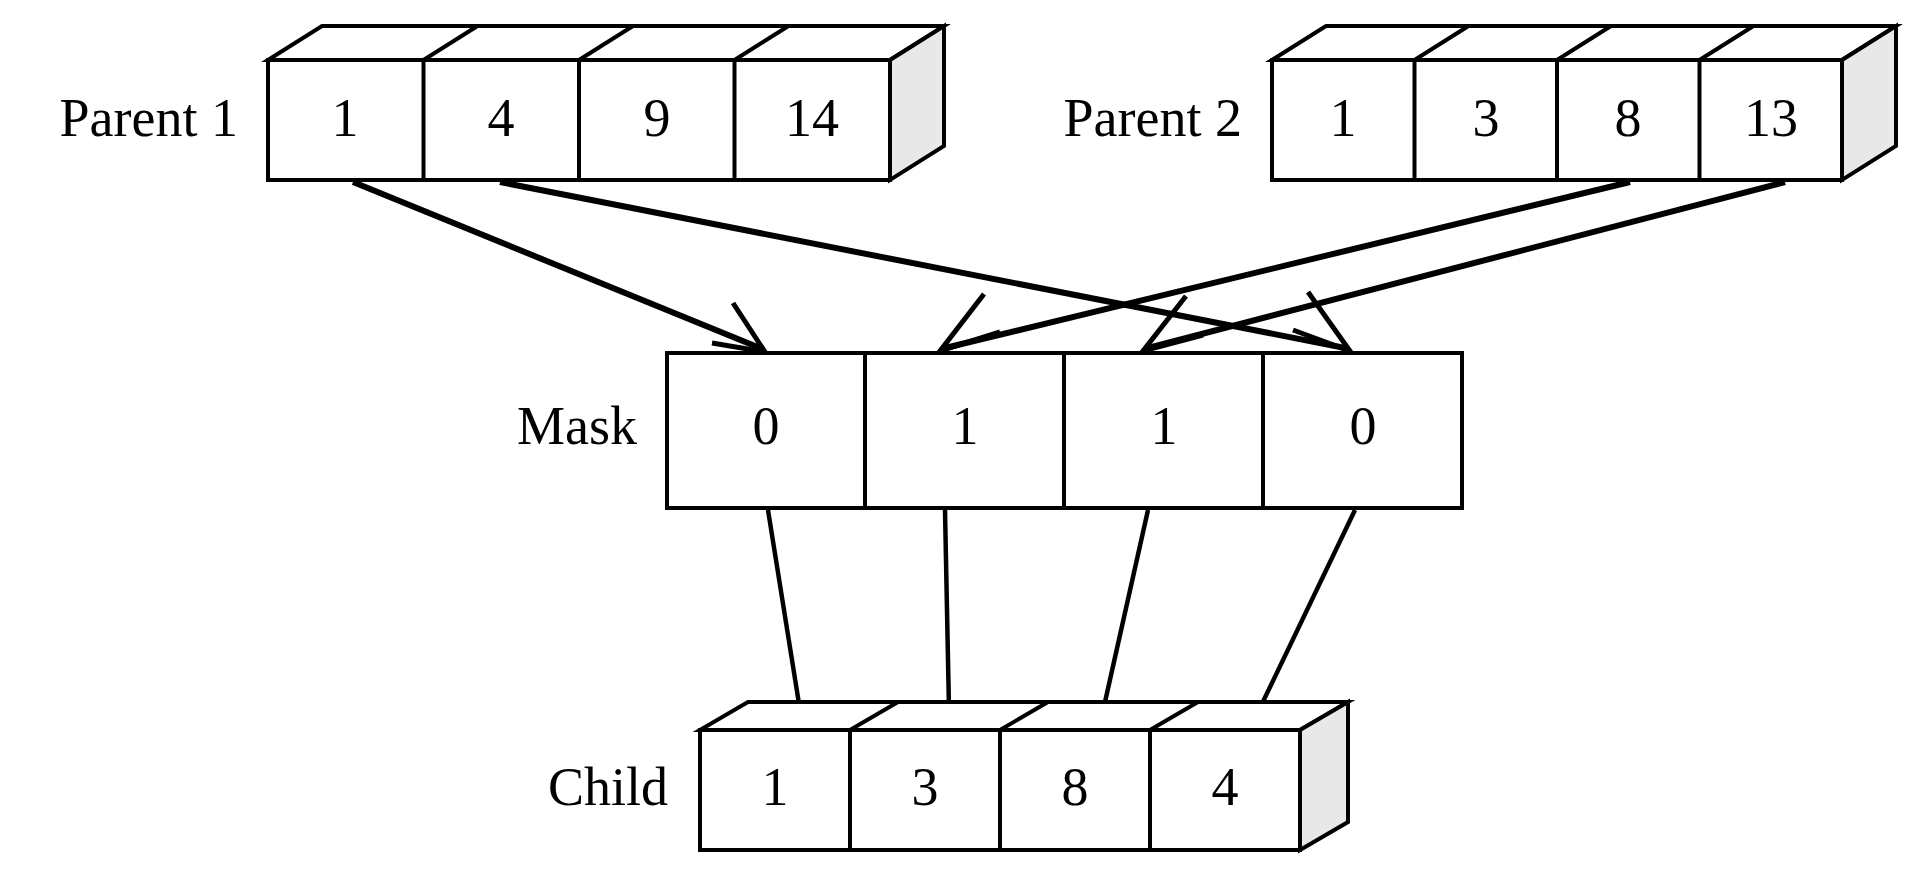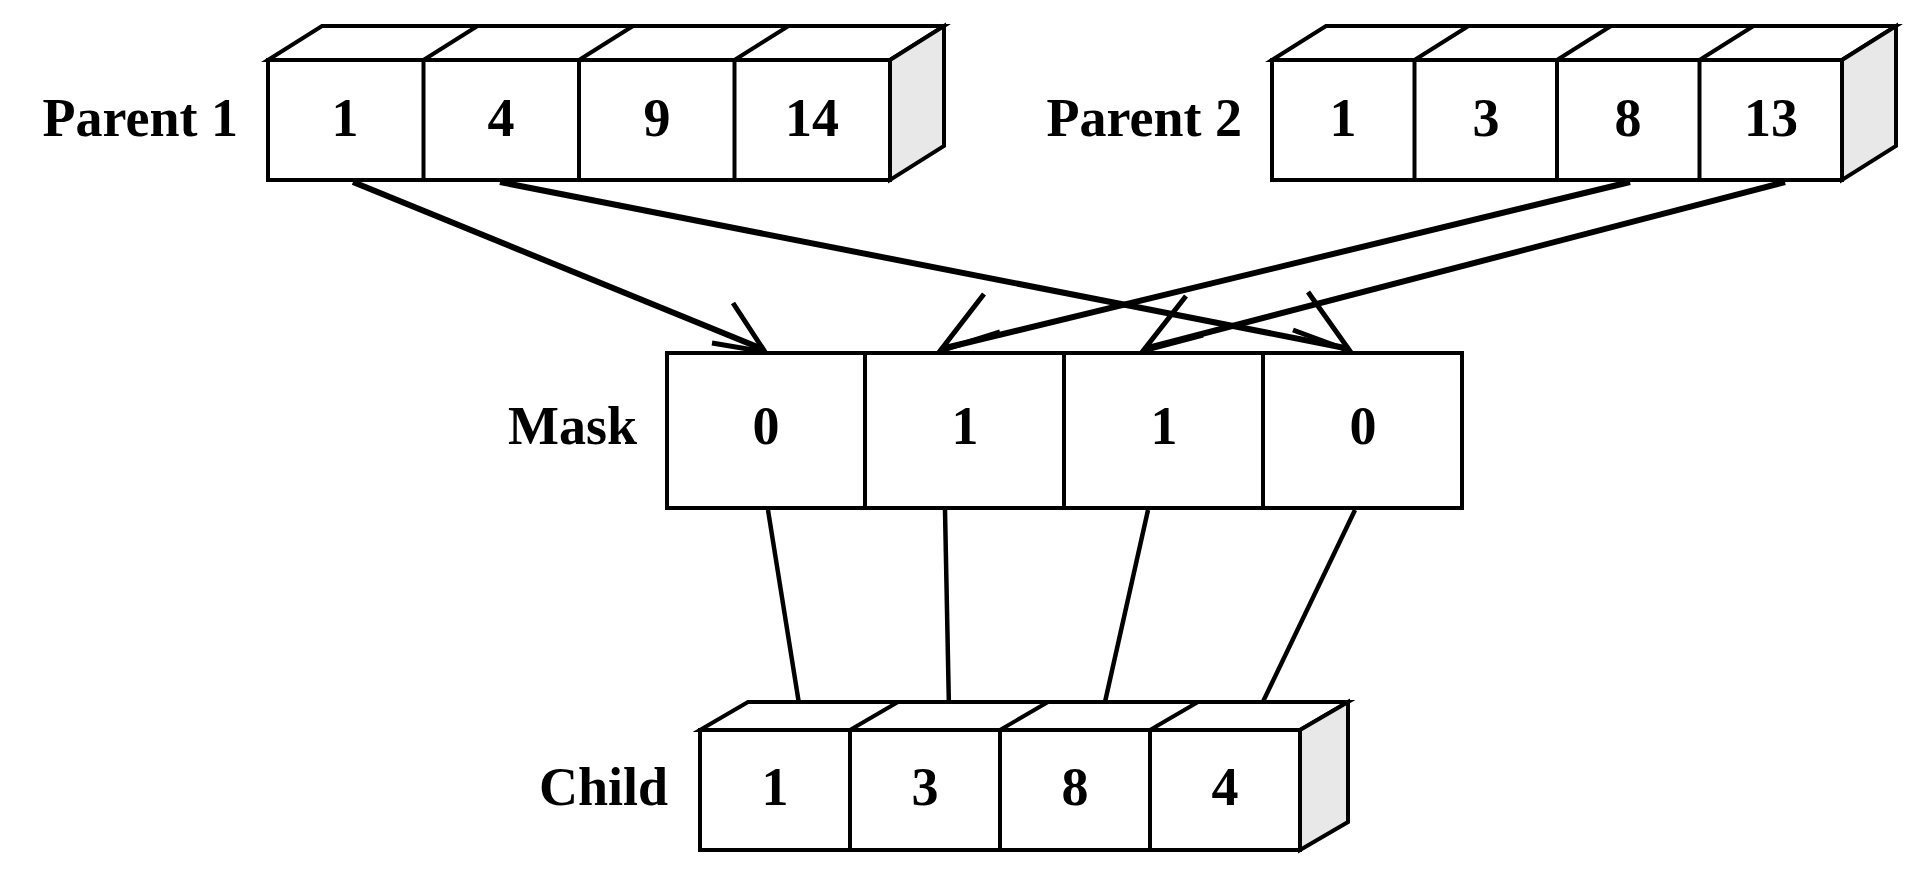--- a/index.html
+++ b/index.html
@@ -7,21 +7,20 @@
     padding: 0;
     background: #ffffff;
   }
   #stage {
     position: relative;
     width: 1924px;
     height: 873px;
     background: #ffffff;
     overflow: hidden;
     font-family: "Liberation Serif", "DejaVu Serif", serif;
-    font-weight: bold;
   }
   svg#diagram {
     position: absolute;
     top: 0;
     left: 0;
     width: 1924px;
     height: 873px;
   }
   .row-label {
     font-family: "Liberation Serif", "DejaVu Serif", serif;

